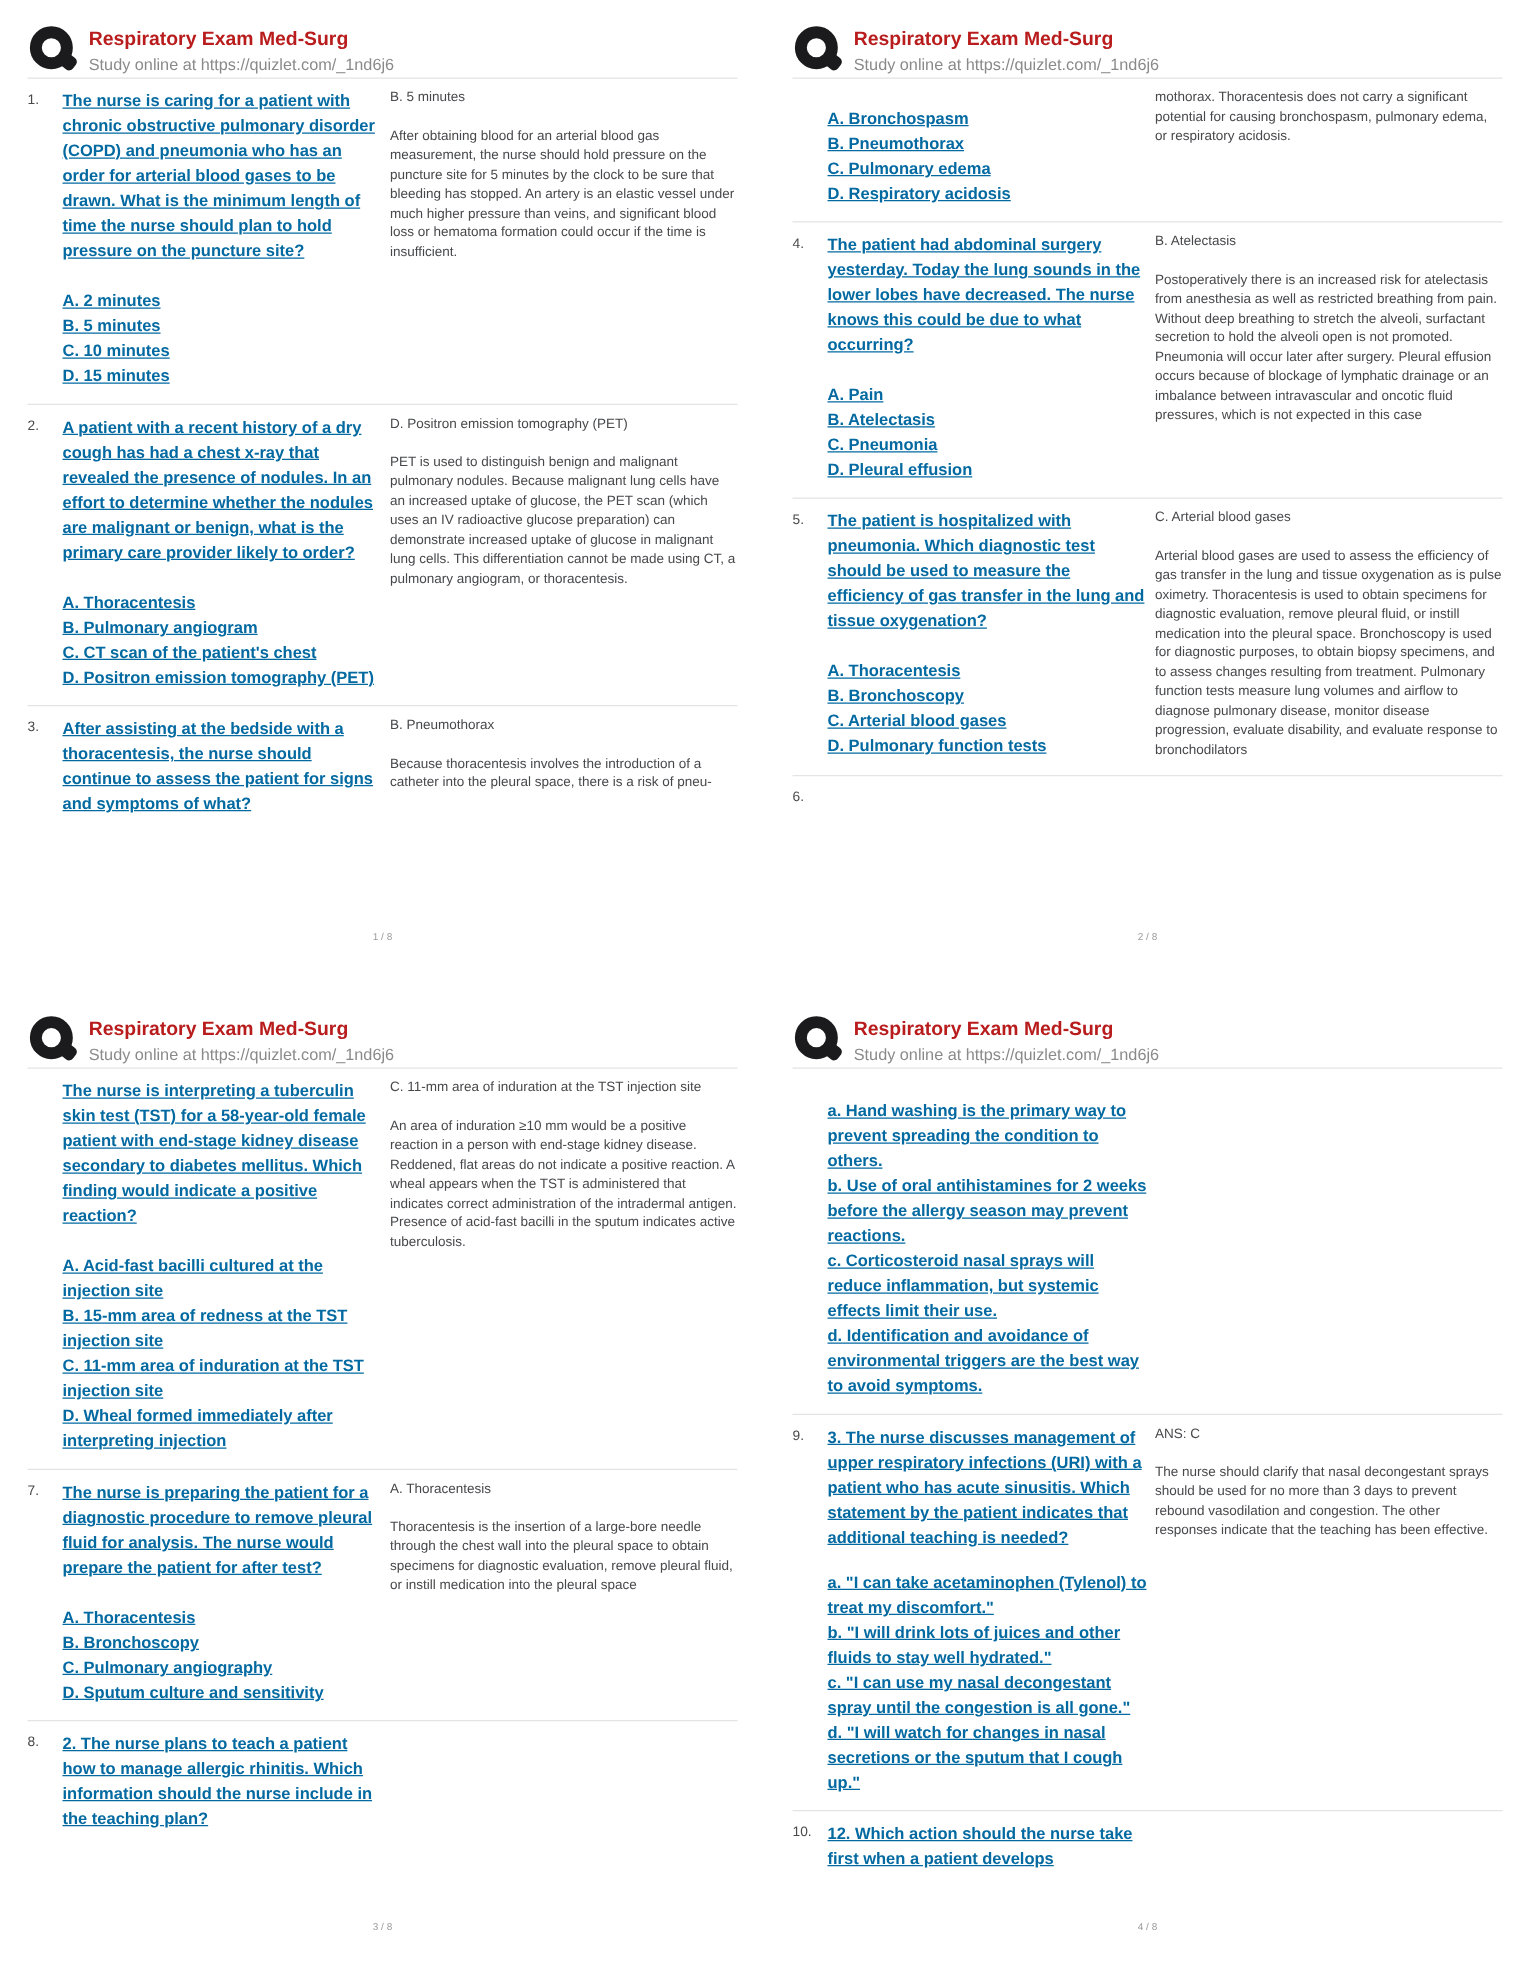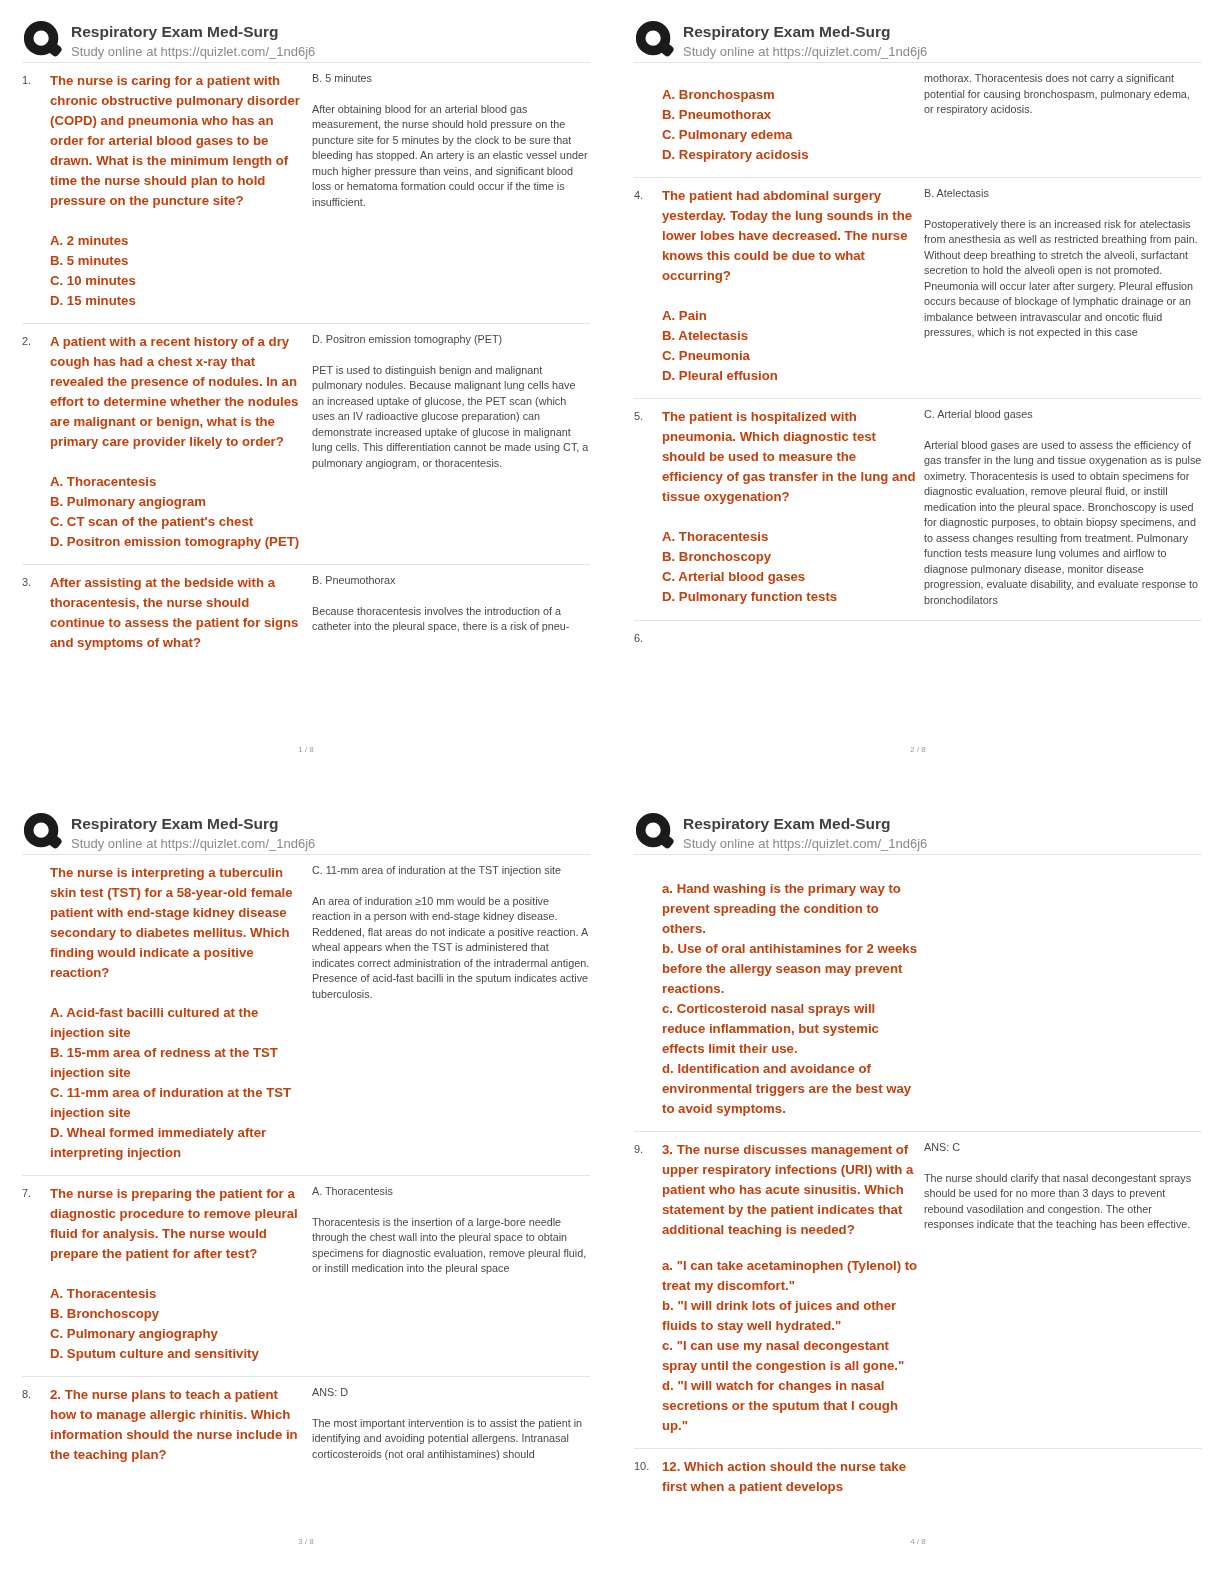--- a/index.html
+++ b/index.html
@@ -8,29 +8,29 @@
     font-family:"Liberation Sans","DejaVu Sans",sans-serif;
     color:#222;
   }
   .page { position:absolute; width:612px; height:792px; overflow:hidden; background:#fff; }
   .page-inner { padding:20px 22px 0 22px; }
 
   .header { display:flex; align-items:flex-start; }
   .logo { width:42px; height:42px; flex:0 0 42px; margin-right:7px; }
   .logo svg { width:42px; height:42px; display:block; }
   .htext { padding-top:3px; }
-  .title { font-size:15.5px; font-weight:bold; color:#404040; }
+  .title { font-size:15.5px; font-weight:bold; color:#b91c1c; }
   .subtitle { font-size:13px; color:#8a8a8a; margin-top:3px; }
 
   .hr, .sep { height:1px; background:#e4e4e4; }
 
   .item { display:flex; padding:8px 0 12px 0; }
   .num { flex:0 0 28px; width:28px; font-size:11px; color:#4a4a4a; padding-top:3px; }
   .qcol { flex:0 0 256px; width:256px; padding-right:4px;
-          font-size:13.2px; font-weight:bold; color:#c2410c; line-height:20px; }
+          font-size:13.2px; font-weight:bold; color:#0369a1; line-height:20px;text-decoration:underline; }
   .opts { margin-top:20px; }
   .opts.tight { margin-top:16px; }
   .opts.lead-gap { margin-top:14px; }
   .opt { }
   .acol { flex:1 1 auto; padding-left:2px;
           font-size:10.8px; color:#47484b; line-height:15.5px; font-weight:normal; }
   .ans { }
   .ans + .exp { margin-top:15px; }
 
   .footer { position:absolute; left:0; right:0; bottom:38px; text-align:center;
@@ -234,24 +234,20 @@
           <div class="exp">Thoracentesis is the insertion of a large-bore needle through the chest wall into the pleural space to obtain specimens for diagnostic evaluation, remove pleural fluid, or instill medication into the pleural space</div>
         </div>
       </div>
       <div class="sep"></div>
 
       <div class="item">
         <div class="num">8.</div>
         <div class="qcol">
           <div>2. The nurse plans to teach a patient how to manage allergic rhinitis. Which information should the nurse include in the teaching plan?</div>
         </div>
-        <div class="acol">
-          <div class="ans">ANS: D</div>
-          <div class="exp">The most important intervention is to assist the patient in identifying and avoiding potential allergens. Intranasal corticosteroids (not oral antihistamines) should</div>
-        </div>
       </div>
     </div>
     <div class="footer">3 / 8</div>
   </div>
 
   <div class="page" style="left:612px;top:792px">
     <div class="page-inner">
       <div class="header">
         <div class="logo">
           <svg viewBox="0 0 44 44">

